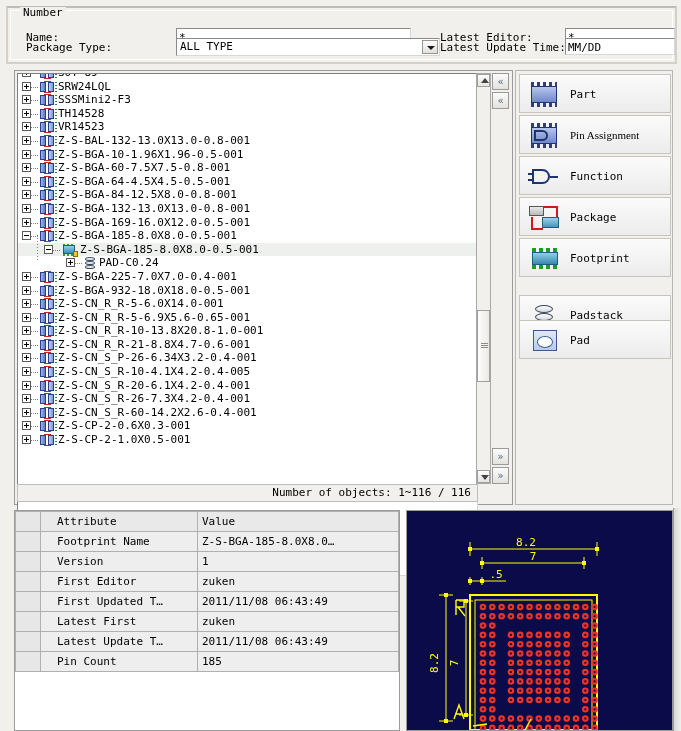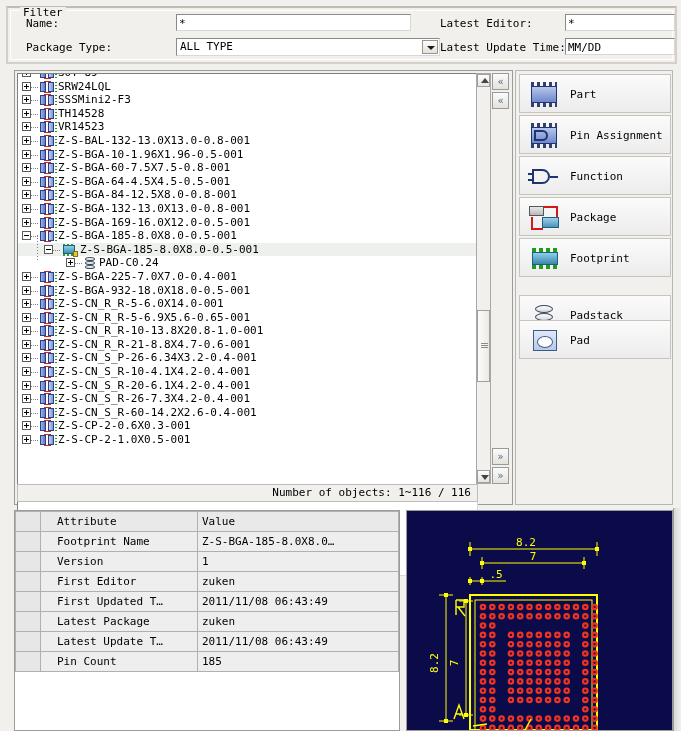--- a/index.html
+++ b/index.html
@@ -20,21 +20,21 @@
   }
   .filter-inner{
     position:absolute;left:2px;top:2px;right:2px;bottom:2px;
     border:1px solid #ffffff;
   }
   .filter-legend{
     position:absolute;left:12px;top:-1px;background:#f1f0ec;
     padding:0 3px;font-size:11px;line-height:11px;z-index:3;
   }
   .frow{position:absolute;left:0;right:0;height:20px;}
-  .frow.r1{top:6px;}
+  .frow.r1{top:20px;}
   .frow.r2{top:30px;}
   .flabel{
     position:absolute;font-size:11px;line-height:20px;white-space:nowrap;
   }
   .finput{
     position:absolute;height:17px;background:#fff;
     border:1px solid #8a8a8a;border-right-color:#d8d8d8;border-bottom-color:#d8d8d8;
     font-family:"DejaVu Sans Mono","Liberation Mono",monospace;
     font-size:11px;line-height:17px;padding:0 2px;color:#000;
     box-sizing:border-box;overflow:hidden;white-space:nowrap;
@@ -233,21 +233,21 @@
     border-left:1px solid #9b9b9b;box-sizing:border-box;
   }
 </style>
 </head>
 <body>
 
 <div class="app">
 
   <div class="filter-group">
     <div class="filter-inner"></div>
-    <div class="filter-legend">Filter</div>
+    <div class="filter-legend">Number</div>
 
     <div class="frow r1">
       <div class="flabel" style="left:18px;">Name:</div>
       <div class="finput" style="left:168px;width:235px;">*</div>
       <div class="flabel" style="left:432px;">Latest Editor:</div>
       <div class="finput" style="left:557px;width:110px;">*</div>
     </div>
 
     <div class="frow r2">
       <div class="flabel" style="left:18px;">Package Type:</div>
@@ -278,21 +278,21 @@
           <div class="trow"><span class="ind" style="width:4px"></span><span class="exp"></span><span class="dots"></span><span class="ico ico-part"><span class="chipA"></span><span class="brk"></span><span class="chipB"></span><span class="grn"></span></span><span>Z-S-BGA-185-8.0X8.0-0.5-001</span></div>
           <div class="trow sel"><span class="ind" style="width:26px"></span><span class="exp"></span><span class="dots"></span><span class="ico ico-fp"><span class="dotsr"></span><span class="body"></span><span class="dotsb"></span><span class="lock"></span></span><span>Z-S-BGA-185-8.0X8.0-0.5-001</span></div>
           <div class="trow"><span class="ind" style="width:48px"></span><span class="exp plus"></span><span class="dots"></span><span class="ico ico-pd"><i class="a"></i><i class="b"></i><i class="c"></i></span><span>PAD-C0.24</span></div>
           <div class="trow"><span class="ind" style="width:4px"></span><span class="exp plus"></span><span class="dots"></span><span class="ico ico-part"><span class="chipA"></span><span class="brk"></span><span class="chipB"></span><span class="grn"></span></span><span>Z-S-BGA-225-7.0X7.0-0.4-001</span></div>
           <div class="trow"><span class="ind" style="width:4px"></span><span class="exp plus"></span><span class="dots"></span><span class="ico ico-part"><span class="chipA"></span><span class="brk"></span><span class="chipB"></span><span class="grn"></span></span><span>Z-S-BGA-932-18.0X18.0-0.5-001</span></div>
           <div class="trow"><span class="ind" style="width:4px"></span><span class="exp plus"></span><span class="dots"></span><span class="ico ico-part"><span class="chipA"></span><span class="brk"></span><span class="chipB"></span><span class="grn"></span></span><span>Z-S-CN_R_R-5-6.0X14.0-001</span></div>
           <div class="trow"><span class="ind" style="width:4px"></span><span class="exp plus"></span><span class="dots"></span><span class="ico ico-part"><span class="chipA"></span><span class="brk"></span><span class="chipB"></span><span class="grn"></span></span><span>Z-S-CN_R_R-5-6.9X5.6-0.65-001</span></div>
           <div class="trow"><span class="ind" style="width:4px"></span><span class="exp plus"></span><span class="dots"></span><span class="ico ico-part"><span class="chipA"></span><span class="brk"></span><span class="chipB"></span><span class="grn"></span></span><span>Z-S-CN_R_R-10-13.8X20.8-1.0-001</span></div>
           <div class="trow"><span class="ind" style="width:4px"></span><span class="exp plus"></span><span class="dots"></span><span class="ico ico-part"><span class="chipA"></span><span class="brk"></span><span class="chipB"></span><span class="grn"></span></span><span>Z-S-CN_R_R-21-8.8X4.7-0.6-001</span></div>
           <div class="trow"><span class="ind" style="width:4px"></span><span class="exp plus"></span><span class="dots"></span><span class="ico ico-part"><span class="chipA"></span><span class="brk"></span><span class="chipB"></span><span class="grn"></span></span><span>Z-S-CN_S_P-26-6.34X3.2-0.4-001</span></div>
-          <div class="trow"><span class="ind" style="width:4px"></span><span class="exp plus"></span><span class="dots"></span><span class="ico ico-part"><span class="chipA"></span><span class="brk"></span><span class="chipB"></span><span class="grn"></span></span><span>Z-S-CN_S_R-10-4.1X4.2-0.4-001</span></div>
+          <div class="trow"><span class="ind" style="width:4px"></span><span class="exp plus"></span><span class="dots"></span><span class="ico ico-part"><span class="chipA"></span><span class="brk"></span><span class="chipB"></span><span class="grn"></span></span><span>Z-S-CN_S_R-10-4.1X4.2-0.4-005</span></div>
           <div class="trow"><span class="ind" style="width:4px"></span><span class="exp plus"></span><span class="dots"></span><span class="ico ico-part"><span class="chipA"></span><span class="brk"></span><span class="chipB"></span><span class="grn"></span></span><span>Z-S-CN_S_R-20-6.1X4.2-0.4-001</span></div>
           <div class="trow"><span class="ind" style="width:4px"></span><span class="exp plus"></span><span class="dots"></span><span class="ico ico-part"><span class="chipA"></span><span class="brk"></span><span class="chipB"></span><span class="grn"></span></span><span>Z-S-CN_S_R-26-7.3X4.2-0.4-001</span></div>
           <div class="trow"><span class="ind" style="width:4px"></span><span class="exp plus"></span><span class="dots"></span><span class="ico ico-part"><span class="chipA"></span><span class="brk"></span><span class="chipB"></span><span class="grn"></span></span><span>Z-S-CN_S_R-60-14.2X2.6-0.4-001</span></div>
           <div class="trow"><span class="ind" style="width:4px"></span><span class="exp plus"></span><span class="dots"></span><span class="ico ico-part"><span class="chipA"></span><span class="brk"></span><span class="chipB"></span><span class="grn"></span></span><span>Z-S-CP-2-0.6X0.3-001</span></div>
           <div class="trow"><span class="ind" style="width:4px"></span><span class="exp plus"></span><span class="dots"></span><span class="ico ico-part"><span class="chipA"></span><span class="brk"></span><span class="chipB"></span><span class="grn"></span></span><span>Z-S-CP-2-1.0X0.5-001</span></div>
           <div class="vdash" style="top: 168.8px; height: 27.2px; bottom: auto;"></div>
         </div>
     </div>
 
     <div class="vsb">
@@ -313,21 +313,21 @@
 
   <div class="btncol" id="btncol">
       <div class="bigbtn" style="top: 3px;">
         <span class="bico">
           <span class="pins t"></span>
           <span class="chip"></span>
           <span class="pins b"></span>
         </span>
         <span class="lbl">Part</span>
       </div>
-      <div class="bigbtn" style="top: 44px;">
+      <div class="bigbtn" style="top: 44px; font-family: Liberation Serif, serif;">
         <span class="bico">
           <span class="pins t"></span>
           <span class="chip"></span>
           <span class="pinasg"></span>
           <span class="pins b"></span>
         </span>
         <span class="lbl">Pin Assignment</span>
       </div>
       <div class="bigbtn" style="top: 85px;">
         <span class="bico">
@@ -395,21 +395,21 @@
             <td class="k">First Editor</td>
             <td class="v">zuken</td>
           </tr>
           <tr>
             <td class="rowhdr"></td>
             <td class="k">First Updated T…</td>
             <td class="v">2011/11/08 06:43:49</td>
           </tr>
           <tr>
             <td class="rowhdr"></td>
-            <td class="k">Latest Package</td>
+            <td class="k">Latest First</td>
             <td class="v">zuken</td>
           </tr>
           <tr>
             <td class="rowhdr"></td>
             <td class="k">Latest Update T…</td>
             <td class="v">2011/11/08 06:43:49</td>
           </tr>
           <tr>
             <td class="rowhdr"></td>
             <td class="k">Pin Count</td>

